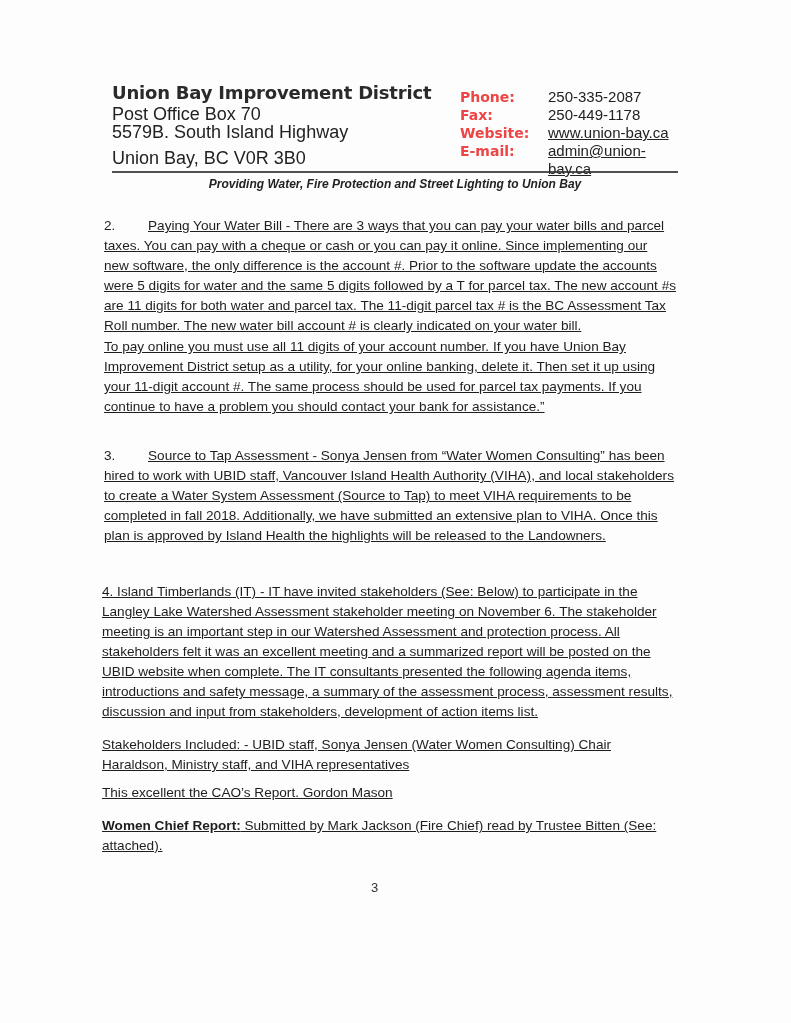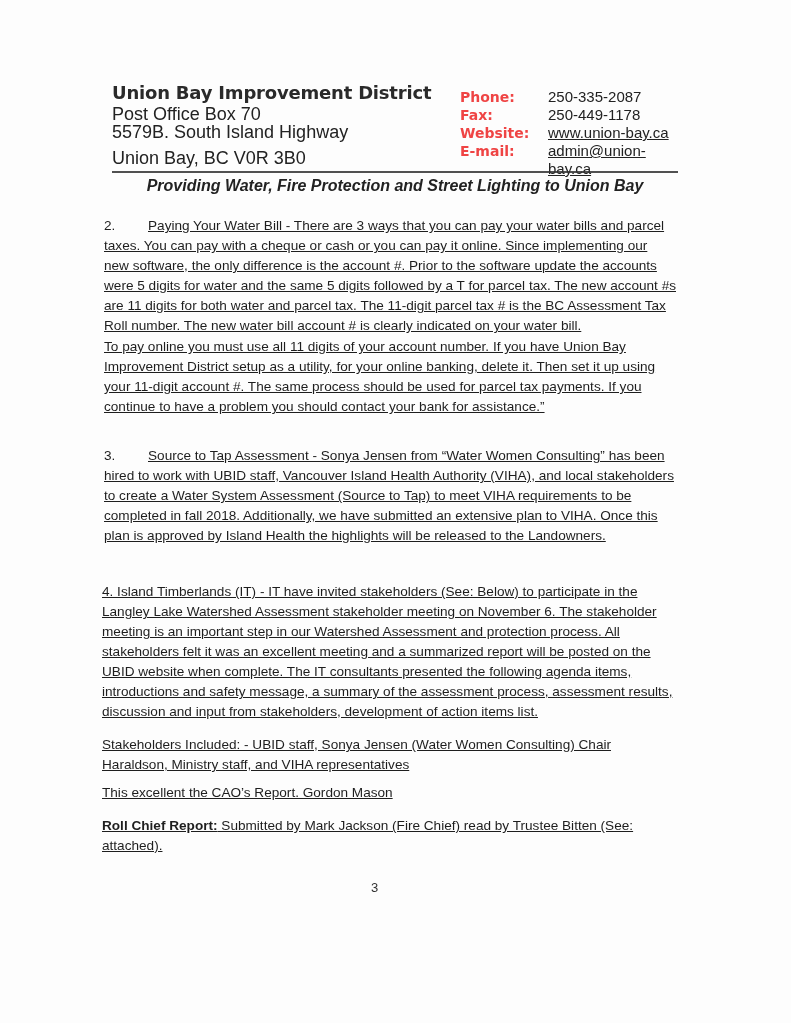--- a/index.html
+++ b/index.html
@@ -9,21 +9,21 @@
     .org-name { position: absolute; left: 0; top: 0; font-family: "DejaVu Sans", sans-serif; font-weight: bold; font-size: 18px; color: #2a2a2a; letter-spacing: -0.2px; white-space: nowrap; }
     .addr { position: absolute; left: 0; font-family: "Liberation Sans", sans-serif; font-size: 18px; color: #222; white-space: nowrap; }
     .addr.l1 { top: 22px; }
     .addr.l2 { top: 40px; }
     .addr.l3 { top: 58px; margin-top: 8px; }
     .contact-labels { position: absolute; left: 348px; top: 6px; font-family: "DejaVu Sans", sans-serif; font-weight: bold; font-size: 14px; color: #ef4444; line-height: 18px; }
     .contact-values { position: absolute; left: 436px; top: 6px; font-family: "Liberation Sans", sans-serif; font-size: 15px; color: #222; line-height: 18px; }
     .contact-values .link { text-decoration: underline; }
     .contact-values .email { font-size: 15px; }
     .rule { position: absolute; left: 112px; top: 171px; width: 566px; height: 2px; background: #333; opacity: 0.85; }
-    .tagline { position: absolute; left: 112px; top: 177px; width: 566px; text-align: center; font-family: "Liberation Sans", sans-serif; font-style: italic; font-weight: bold; font-size: 16px; color: #222; }
+    .tagline { position: absolute; left: 112px; top: 177px; width: 566px; text-align: center; font-family: "Liberation Sans", sans-serif; font-style: italic; font-weight: bold; font-size: 12px; color: #222; }
     .body { position: absolute; left: 104px; top: 216px; width: 580px; font-family: "Liberation Sans", sans-serif; font-size: 13.6px; line-height: 20px; color: #1e1e1e; }
     .para { margin: 0; position: absolute; left: 0; width: 572px; text-decoration: underline; }
     .p2 { top: 0; }
     .p-online { top: 121px; }
     .p3 { top: 230px; }
     .p4 { top: 366px; left: -2px; }
     .p-stake { top: 519px; left: -2px; }
     .p-concl { top: 567px; left: -2px; }
     .p-fire { top: 600px; left: -2px; }
     .num { display: inline-block; width: 44px; }
@@ -64,17 +64,17 @@
     <p class="para p-online">To pay online you must use all 11 digits of your account number. If you have Union Bay Improvement District setup as a utility, for your online banking, delete it. Then set it up using your 11-digit account #. The same process should be used for parcel tax payments. If you continue to have a problem you should contact your bank for assistance.”</p>
 
     <p class="para p3"><span class="num">3.</span><span>Source to Tap Assessment - Sonya Jensen from “Water Women Consulting” has been hired to work with UBID staff, Vancouver Island Health Authority (VIHA), and local stakeholders to create a Water System Assessment (Source to Tap) to meet VIHA requirements to be completed in fall 2018.  Additionally, we have submitted an extensive plan to VIHA. Once this plan is approved by Island Health the highlights will be released to the Landowners.</span></p>
 
     <p class="para p4">4. Island Timberlands (IT) - IT have invited stakeholders (See: Below) to participate in the Langley Lake Watershed Assessment stakeholder meeting on November 6. The stakeholder meeting is an important step in our Watershed Assessment and protection process.  All stakeholders felt it was an excellent meeting and a summarized report will be posted on the UBID website when complete. The IT consultants presented the following agenda items, introductions and safety message, a summary of the assessment process, assessment results, discussion and input from stakeholders, development of action items list.</p>
 
     <p class="para p-stake">Stakeholders Included: - UBID staff, Sonya Jensen (Water Women Consulting) Chair Haraldson, Ministry staff, and VIHA representatives</p>
 
     <p class="para p-concl">This excellent the CAO’s Report.   Gordon Mason</p>
 
-    <p class="para p-fire"><span class="bold">Roll Chief Report:</span><span> Submitted by Mark Jackson (Fire Chief) read by Trustee Bitten (See: attached).</span></p>
+    <p class="para p-fire"><span class="bold">Women Chief Report:</span><span> Submitted by Mark Jackson (Fire Chief) read by Trustee Bitten (See: attached).</span></p>
   </div>
 
   <div class="page-num">3</div>
 </div>
 
 </body></html>

